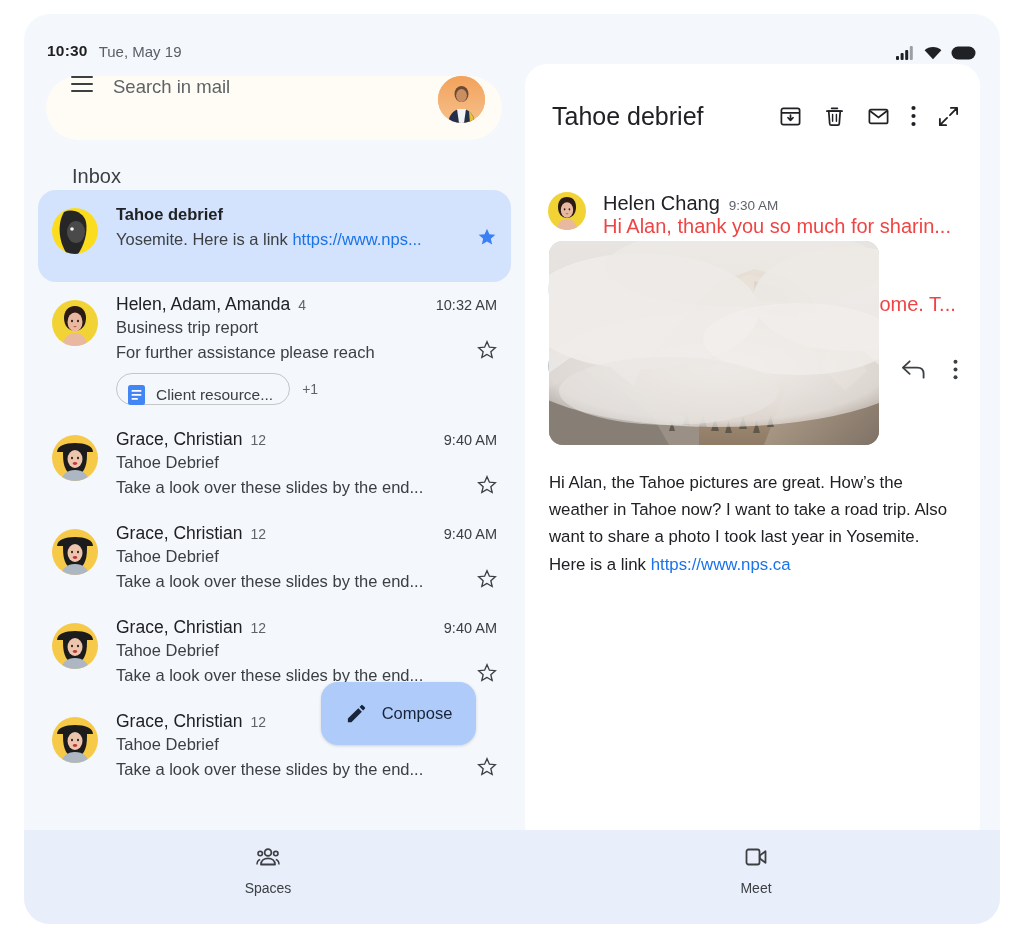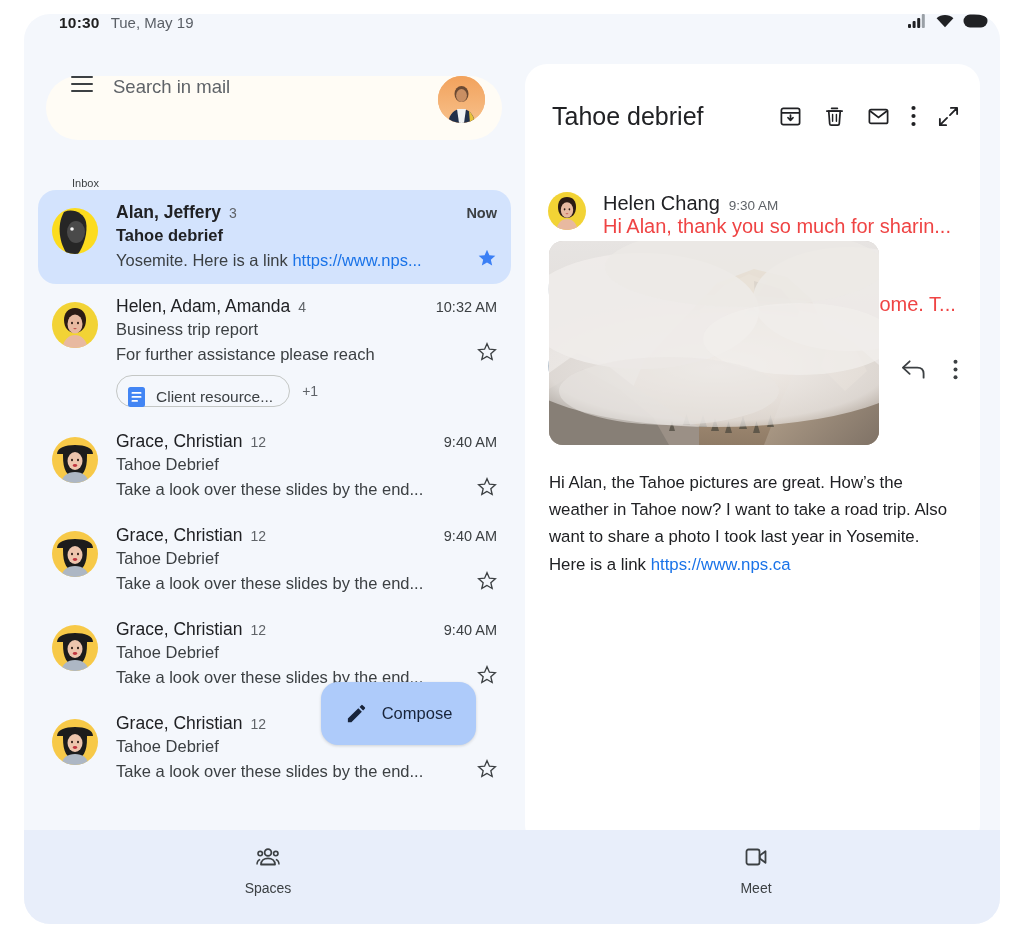--- a/index.html
+++ b/index.html
@@ -15,23 +15,23 @@
     position: absolute;
     left: 24px; top: 14px;
     width: 976px; height: 910px;
     background: #f4f7fc;
     border-radius: 26px;
     overflow: hidden;
   }
 
   
   #statusbar {
-    position: absolute; left: 12px; top: 0;
+    position: absolute; left: 0; top: 0;
     width: 100%; height: 46px;
-    display: flex; align-items: flex-start;
+    display: flex; align-items: flex-end;
   }
   #sb-time {
     margin-left: 23px;
     font-size: 15.5px; font-weight: bold; color: #1f1f1f;
     letter-spacing: .2px;
   }
   #sb-date {
     margin-left: 11px;
     font-size: 15px; color: #5a5f66;
   }
@@ -73,22 +73,22 @@
     font-size: 18.5px; color: #5f6368;
   }
   #avatar-profile {
     margin-left: auto; margin-right: 17px;
     width: 47px; height: 47px; border-radius: 50%;
     overflow: hidden; position: relative;
     background: #f0a868;
   }
 
   #inbox-label {
-    position: absolute; left: 48px; top: 117px;
-    font-size: 11px; color: #3c4043;
+    position: absolute; left: 48px; top: 105px;
+    font-size: 20px; color: #3c4043;
   }
 
   #maillist {
     position: absolute; left: 0; top: 130px;
     width: 501px; height: 640px;
     overflow: hidden;
   }
   .mail-row {
     position: relative;
     margin: 0 14px 0 14px;
@@ -278,25 +278,20 @@
         <div class="mail-row selected">
           <div class="mail-avatar">
             <svg width="46" height="46" viewBox="0 0 46 46">
               <rect width="46" height="46" fill="#fcdc1e"></rect>
               <path d="M12 4c9-4 20 1 22 10 2 10-2 24-8 32H15C8 36 4 18 12 4z" fill="#262626"></path>
               <ellipse cx="24" cy="24" rx="9" ry="11" fill="#4a4a4a"></ellipse>
               <circle cx="20" cy="21" r="1.8" fill="#f5f5f5"></circle>
             </svg>
           </div>
           <div class="mail-body">
-            <div class="mail-line1">
-              <span class="mail-sender">Alan, Jeffery</span>
-              <span class="mail-count">3</span>
-              <span class="mail-time">Now</span>
-            </div>
             <div class="mail-subject">Tahoe debrief</div>
             <div class="mail-snippet-row">
               <div class="mail-snippet">
                 <span>Yosemite. Here is a link </span><a>https://www.nps...</a>
               </div>
               <span class="star">
                 <svg width="20" height="20" viewBox="0 0 24 24">
                     <path d="M12 17.3 5.8 21l1.6-7L2 9.2l7.1-.6L12 2l2.9 6.6 7.1.6-5.4 4.8 1.6 7z" fill="#3b7ff5"></path>
                   </svg>
               </span>

